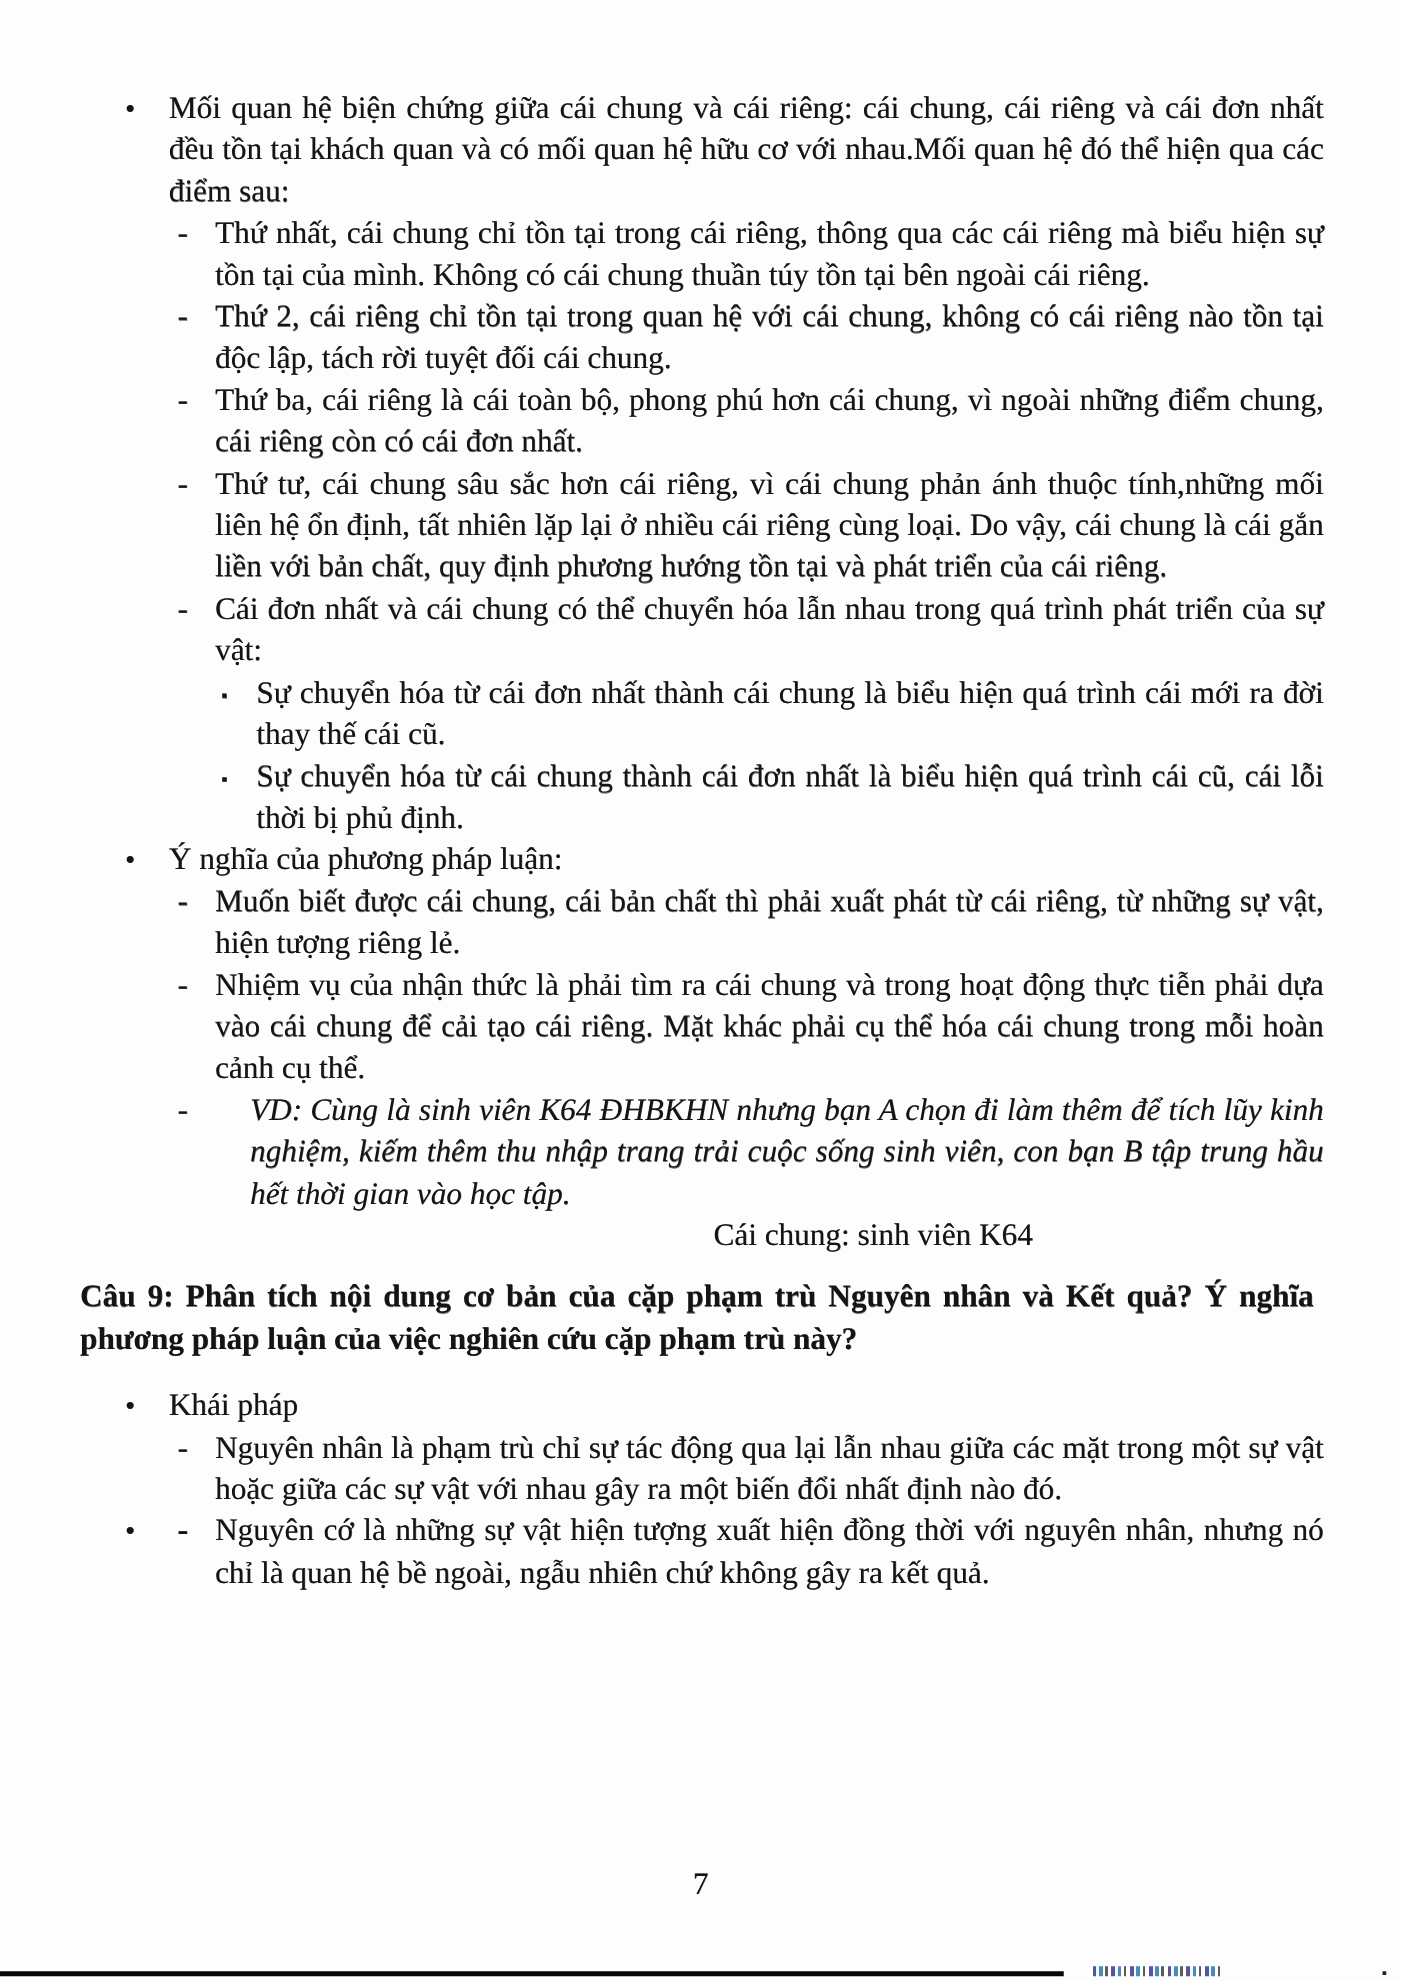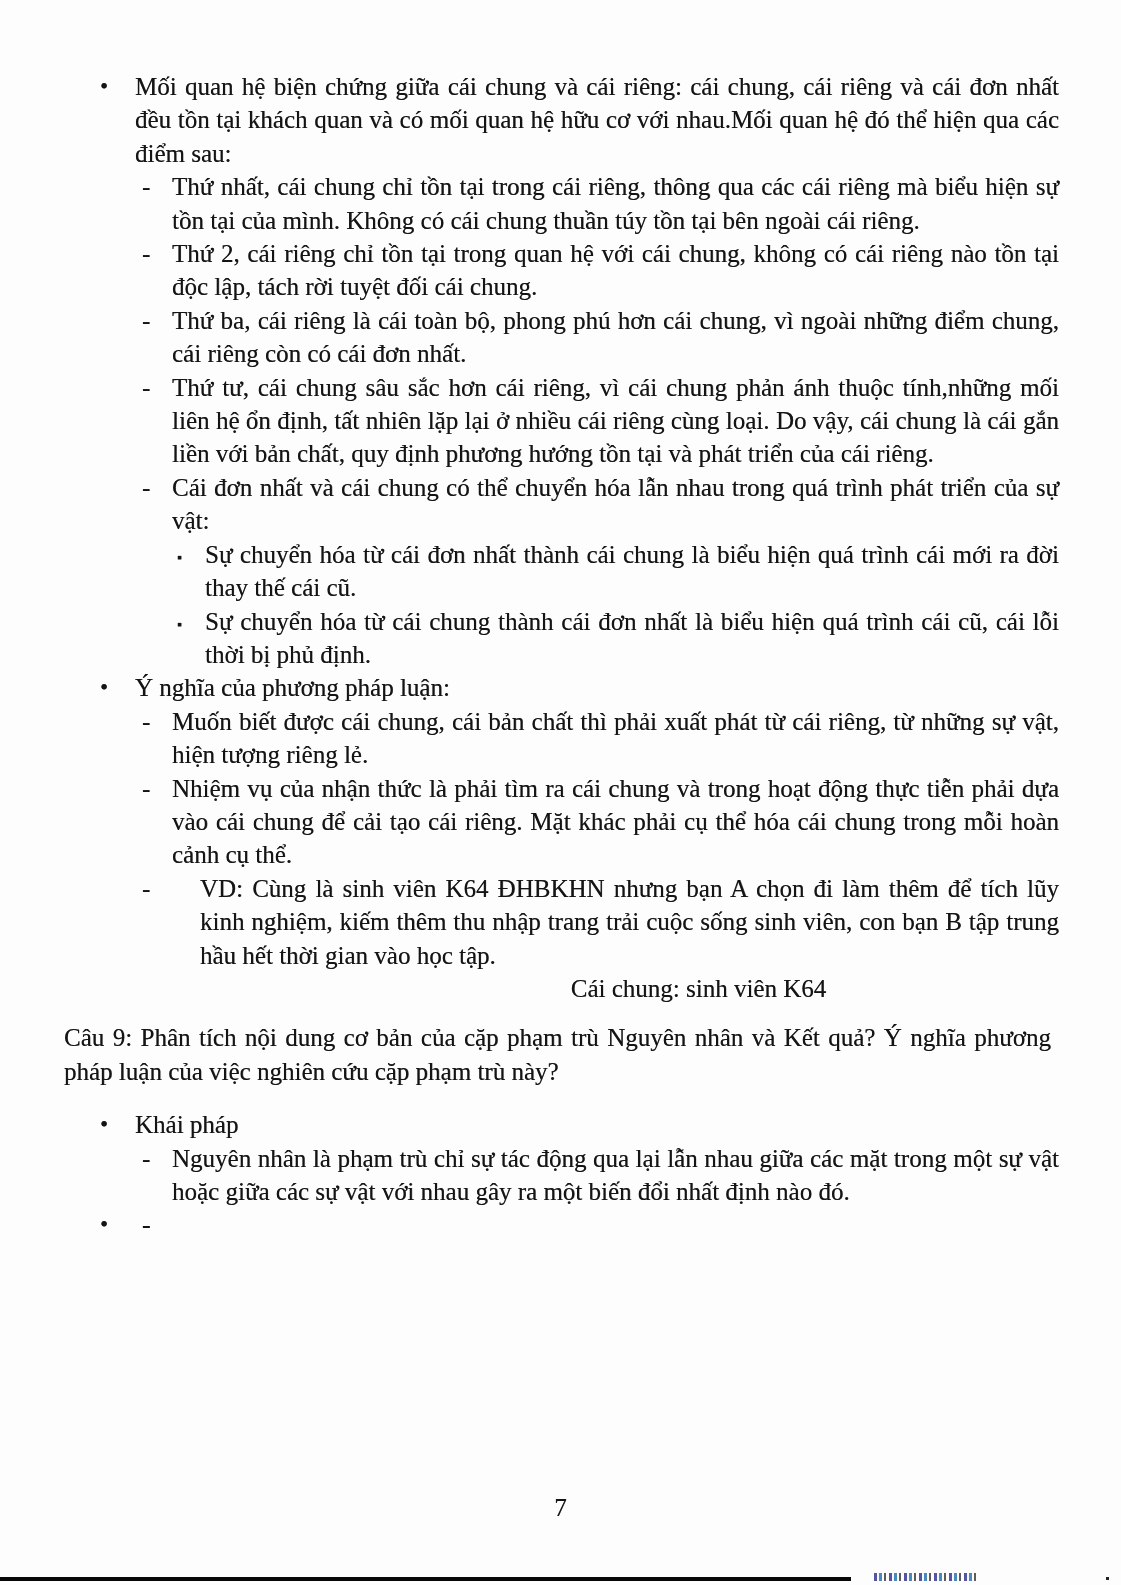--- a/index.html
+++ b/index.html
@@ -28,27 +28,27 @@
 
   .bullet { margin: 0 62px 0 100px; padding-left: 35px; }
   .bullet .marker { left: 0; font-size: 23px; }
 
   .dash { margin: 0 62px 0 140px; padding-left: 32px; }
   .dash .marker { left: 2px; }
 
   .square { margin: 0 62px 0 177px; padding-left: 28px; }
   .square .marker { left: 0; top: 3px; font-size: 14px; }
 
-  .example { margin: 0 62px 0 200px; }
+  .example { margin: 0 62px 0 200px; font-style: italic; }
 
   .note { margin: 0 62px 0 338px; text-align: center; }
 
   .heading {
     margin: 16px 70px 20px 64px;
-    font-weight: normal;
+    font-weight: bold;
     text-align: justify;
   }
 
   .page-number {
     position: absolute;
     top: 1494px;
     left: 0;
     width: 100%;
     text-align: center;
     font-size: 25px;
@@ -100,19 +100,19 @@
       <div class="block dash"><span class="marker">-</span><span>Muốn biết được cái chung, cái bản chất thì phải xuất phát từ cái riêng, từ những sự vật, hiện tượng riêng lẻ.</span></div>
       <div class="block dash"><span class="marker">-</span><span>Nhiệm vụ của nhận thức là phải tìm ra cái chung và trong hoạt động thực tiễn phải dựa vào cái chung để cải tạo cái riêng. Mặt khác phải cụ thể hóa cái chung trong mỗi hoàn cảnh cụ thể.</span></div>
       <div class="block dash"><span class="marker">-</span></div>
       <div class="block example"><span>VD: Cùng là sinh viên K64 ĐHBKHN nhưng bạn A chọn đi làm thêm để tích lũy kinh nghiệm, kiếm thêm thu nhập trang trải cuộc sống sinh viên, con bạn B tập trung hầu hết thời gian vào học tập.</span></div>
       <div class="block note"><span>Cái chung: sinh viên K64</span></div>
       <div class="block heading"><span>Câu 9: Phân tích nội dung cơ bản của cặp phạm trù Nguyên nhân và Kết quả? Ý nghĩa phương pháp luận của việc nghiên cứu cặp phạm trù này?</span></div>
       <div class="block bullet"><span class="marker">•</span><span>Khái pháp</span></div>
       <div class="block dash"><span class="marker">-</span><span>Nguyên nhân là phạm trù chỉ sự tác động qua lại lẫn nhau giữa các mặt trong một sự vật hoặc giữa các sự vật với nhau gây ra một biến đổi nhất định nào đó.</span></div>
       <div class="block dash"><span class="marker">-</span></div>
       <div class="block bullet"><span class="marker">•</span></div>
-      <div class="block dash"><span class="marker">-</span></div>
+      <div class="block dash"><span class="marker">-</span><span>Nguyên cớ là những sự vật hiện tượng xuất hiện đồng thời với nguyên nhân, nhưng nó chỉ là quan hệ bề ngoài, ngẫu nhiên chứ không gây ra kết quả.</span></div>
     </div>
   <div class="page-number">7</div>
   <div class="footer-bar"></div>
   <div class="footer-watermark"></div>
   <div class="footer-dot"></div>
 </div>
 
 </body></html>

